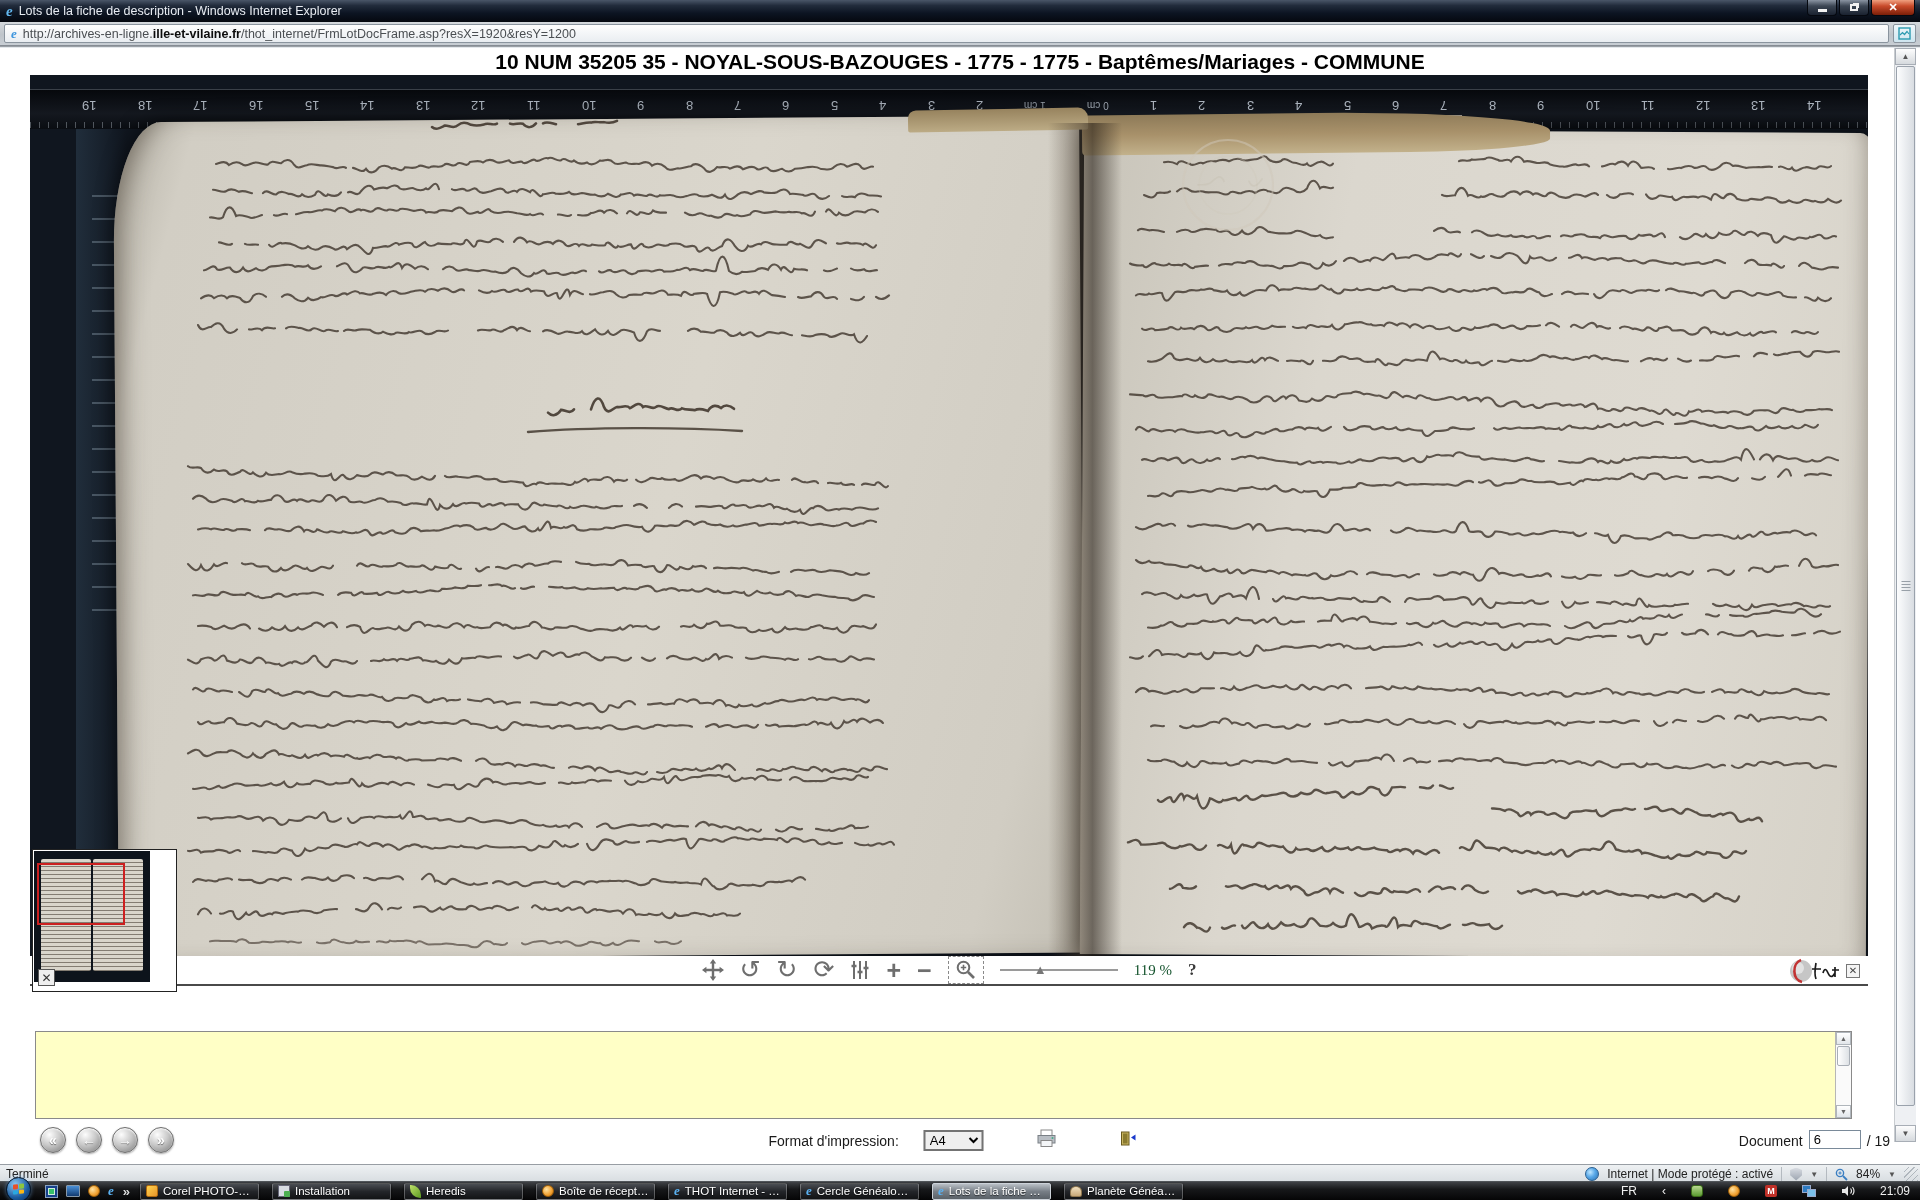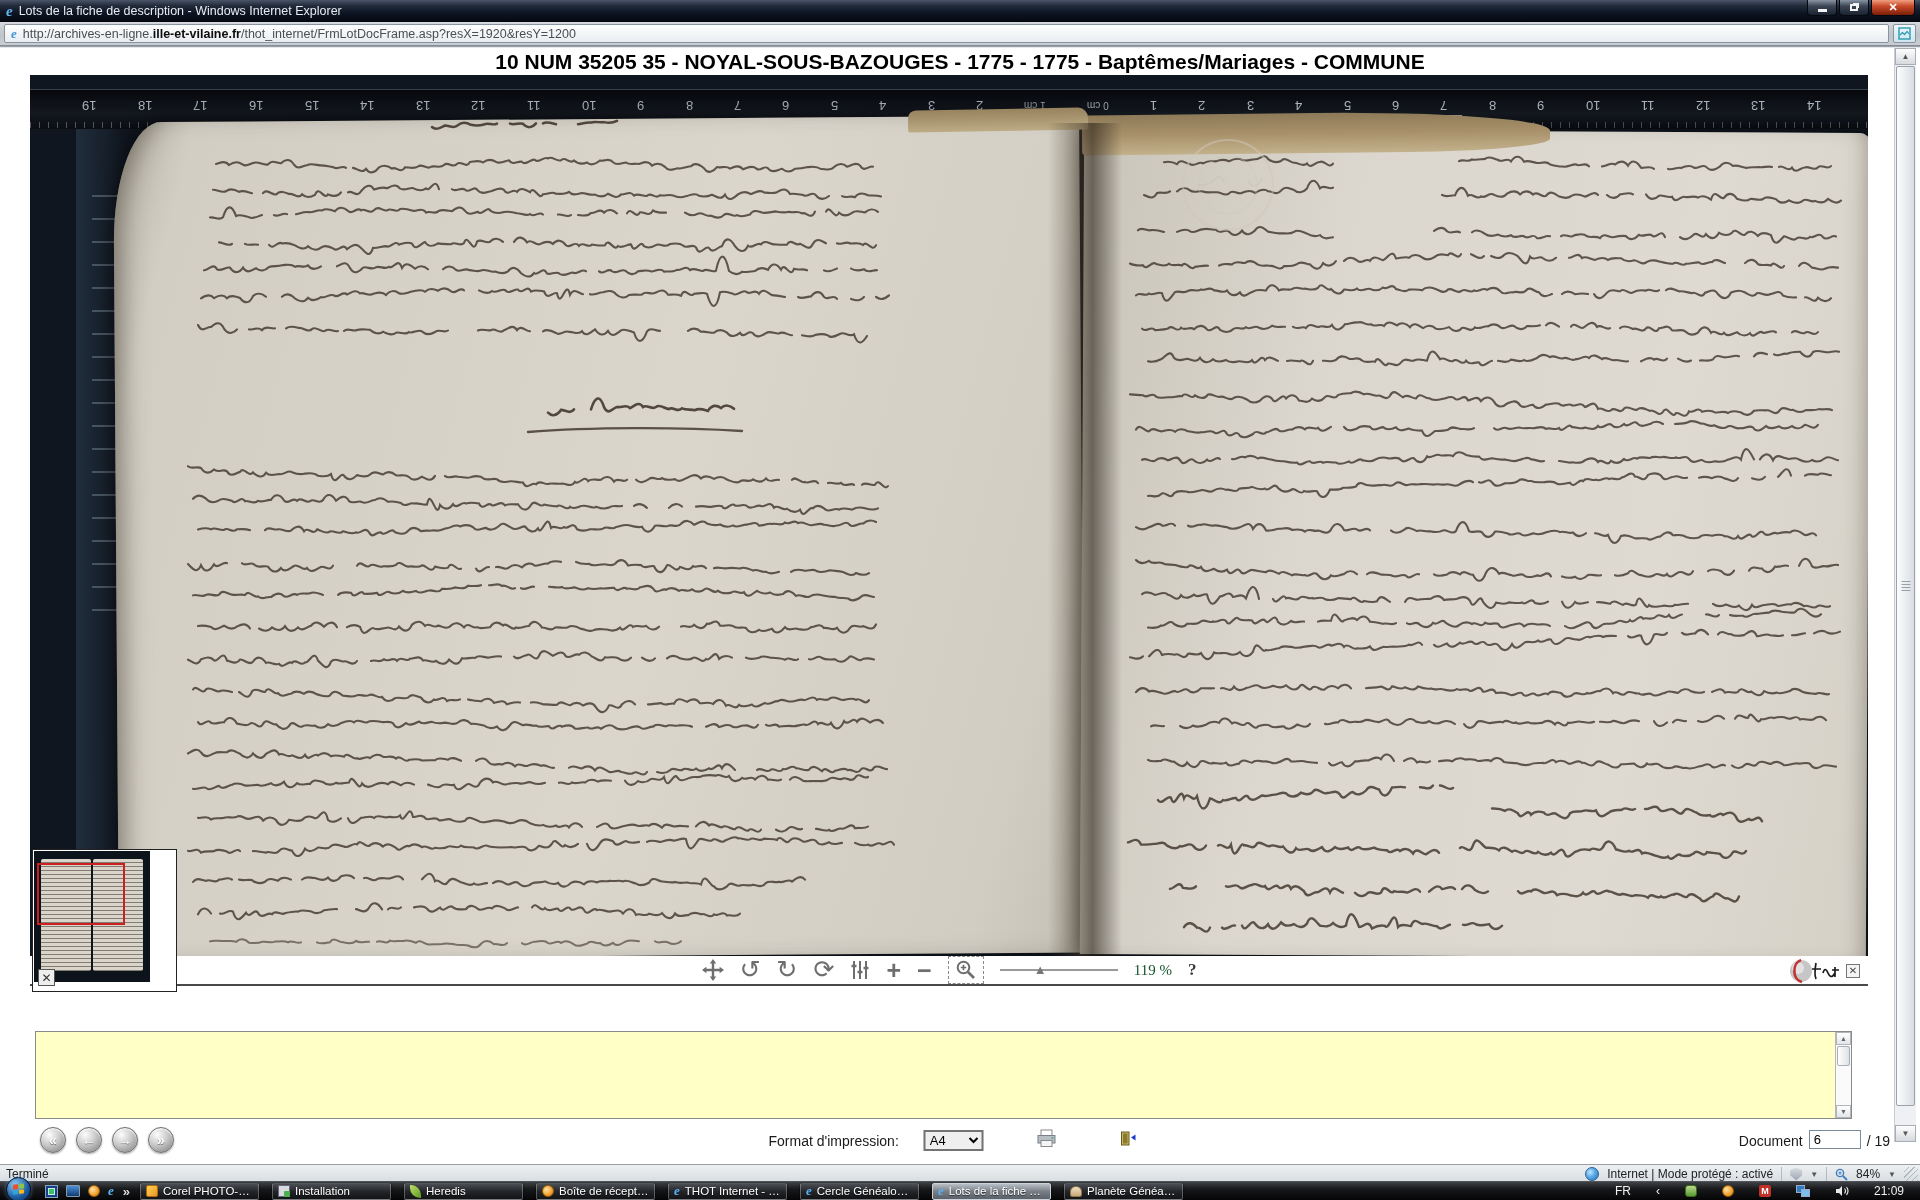--- a/index.html
+++ b/index.html
@@ -165,21 +165,21 @@
     background:linear-gradient(#4a4d52,#232529 50%,#121315);display:flex;align-items:center;gap:5px;
     padding:0 5px;box-shadow:0 1px 2px #000;}
   .task-btn.active{background:linear-gradient(#b9bfc6,#777e86 50%,#5a6168);border-color:#ccd2d9;}
   .task-btn .lbl{font-size:11.5px;color:#fff;white-space:nowrap;overflow:hidden;text-overflow:ellipsis;
     text-shadow:0 1px 1px rgba(0,0,0,.7);}
   .sq.corel{width:12px;height:12px;background:linear-gradient(135deg,#ffd34e,#e8952a);border:1px solid #b06a10;border-radius:2px;display:inline-block;flex:none;}
   .inst{width:12px;height:12px;background:#d8dce2;border:1px solid #667;position:relative;display:inline-block;flex:none;}
   .inst span{position:absolute;right:-1px;bottom:-1px;width:6px;height:6px;background:#4caf50;border-radius:1px;}
   .leaf{width:11px;height:13px;background:linear-gradient(135deg,#bfe06a,#5a9a20);border-radius:0 10px 0 10px;display:inline-block;flex:none;}
   .shell{width:12px;height:11px;background:linear-gradient(#f0e0c0,#c8a878);border-radius:50% 50% 20% 20%;border:1px solid #907850;display:inline-block;flex:none;}
-  .tray{margin-left:auto;display:flex;align-items:center;gap:25px;padding-right:16px;color:#f0f0f0;font-size:12px;}
+  .tray{margin-left:auto;display:flex;align-items:center;gap:25px;padding-right:10px;color:#f0f0f0;font-size:12px;}
   .tray .ti-green{width:12px;height:12px;border-radius:3px;background:linear-gradient(#b8d890,#5a9a30);border:1px solid #3a6a18;}
   .tray .ti-m{width:12px;height:12px;border-radius:2px;background:#c03028;color:#fff;font:bold 9px "Liberation Sans",sans-serif;
     display:flex;align-items:center;justify-content:center;}
   .tray .ti-net{width:14px;height:12px;position:relative;}
   .tray .ti-net i{position:absolute;display:block;border:1px solid #9ac;background:#2e7cc2;}
   .tray .ti-net i:nth-child(1){left:0;top:0;width:9px;height:8px;}
   .tray .ti-net i:nth-child(2){right:0;bottom:0;width:9px;height:8px;background:#7ac0ea;}
   .ticon{flex:none;}
 </style>
 </head>

